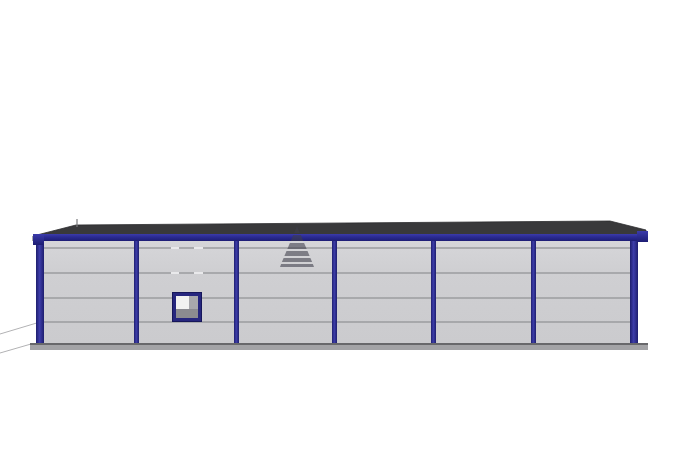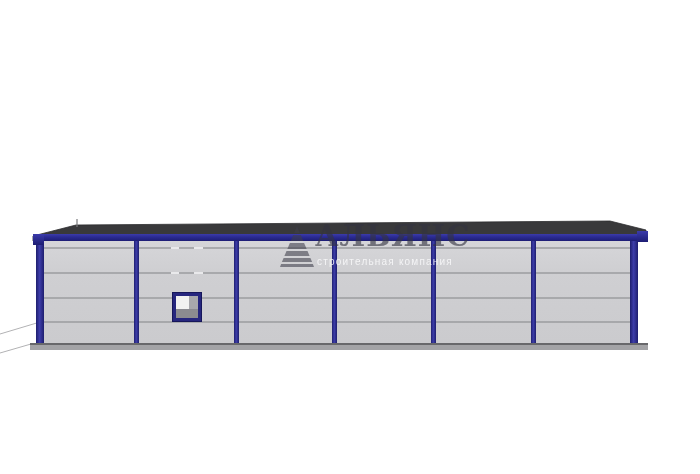--- a/index.html
+++ b/index.html
@@ -94,16 +94,14 @@
   <svg class="wm wm-logo" viewBox="0 0 38 46" xmlns="http://www.w3.org/2000/svg">
     <g fill="rgba(62,62,74,0.58)">
       <polygon points="18,4 20.9,11 15.1,11"></polygon>
       <polygon points="14.2,13 21.8,13 24.3,19 11.7,19"></polygon>
       <polygon points="10.9,21 25.1,21 27.7,27 8.3,27"></polygon>
       <polygon points="7.5,29 28.5,29 30.6,34 5.4,34"></polygon>
       <polygon points="4.6,36 31.4,36 33.1,40 2.9,40"></polygon>
       <polygon points="2.1,42 33.9,42 35,45 1,45"></polygon>
     </g>
   </svg>
-  <div class="wm wm-brand">АЛЬЯНС</div>
-  <div class="wm wm-tagline">строительная компания</div>
 
 </div>
 
 </body></html>

